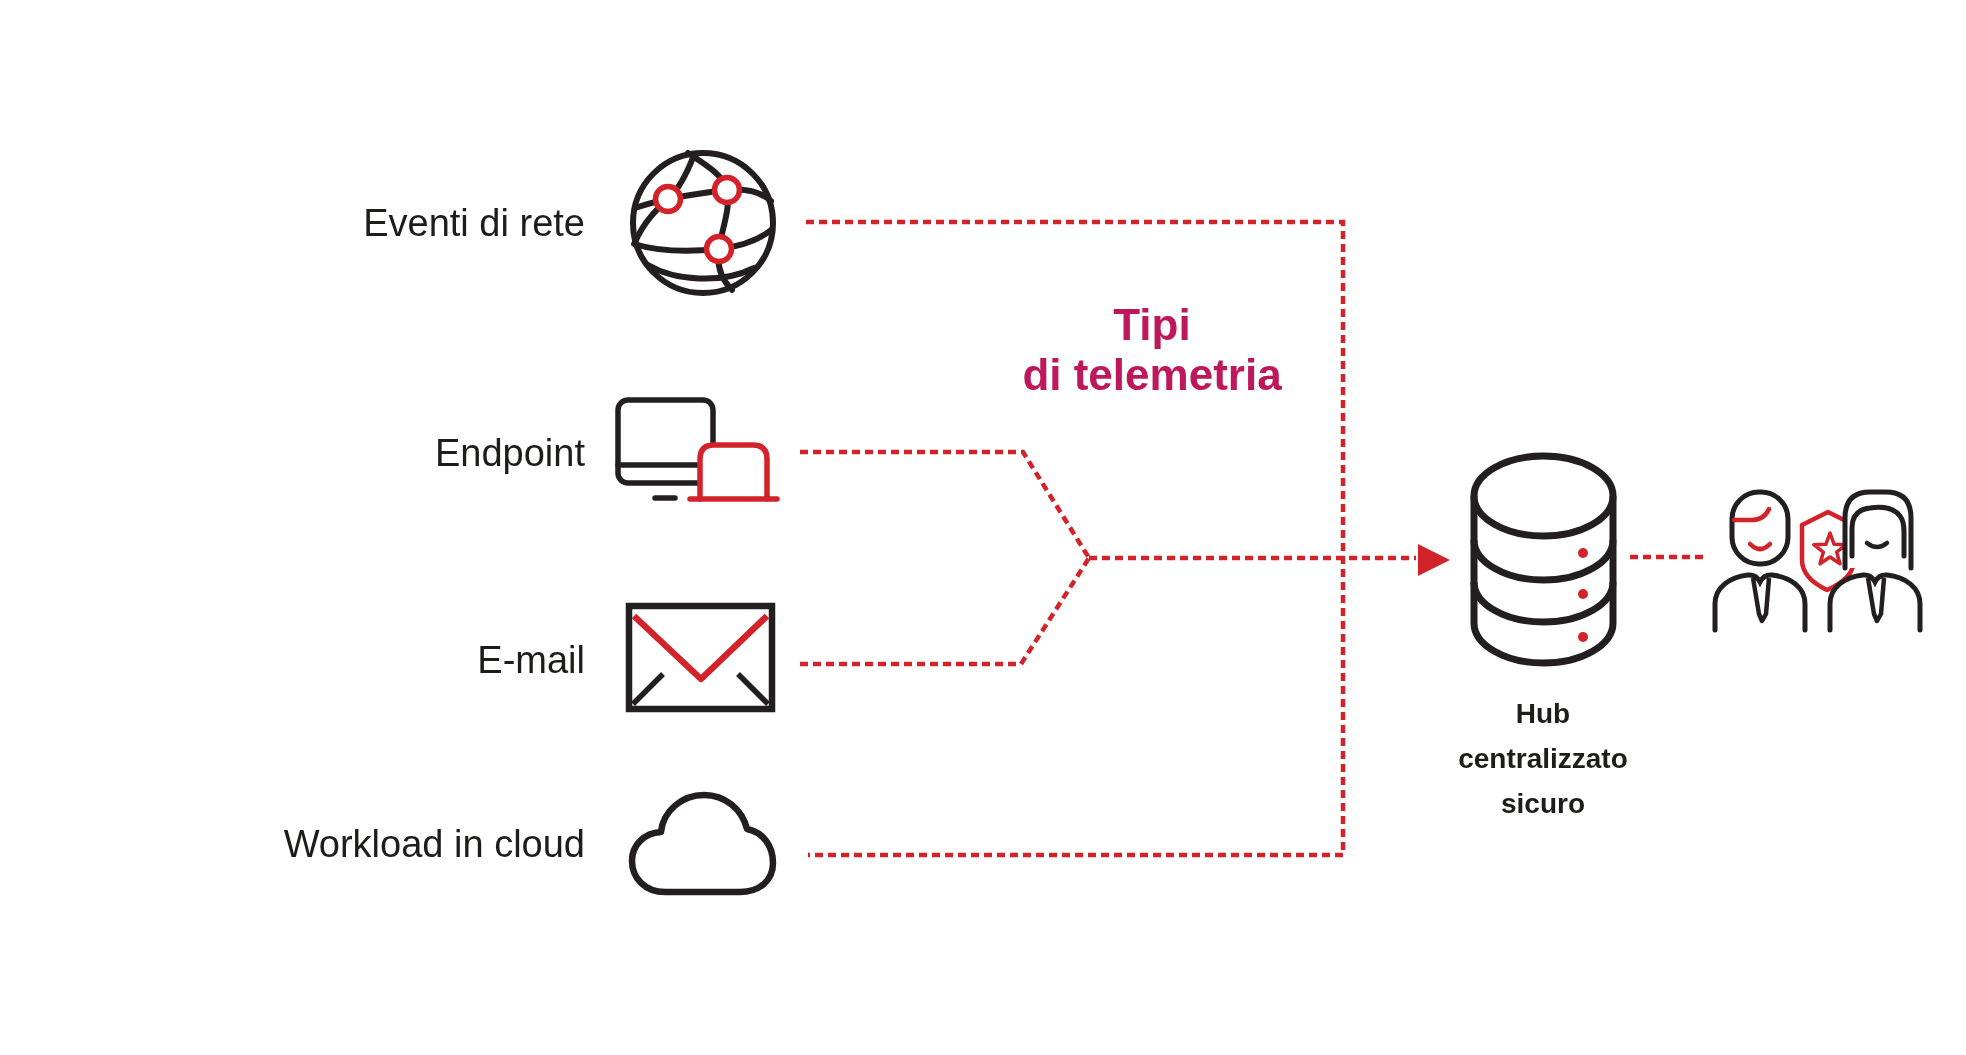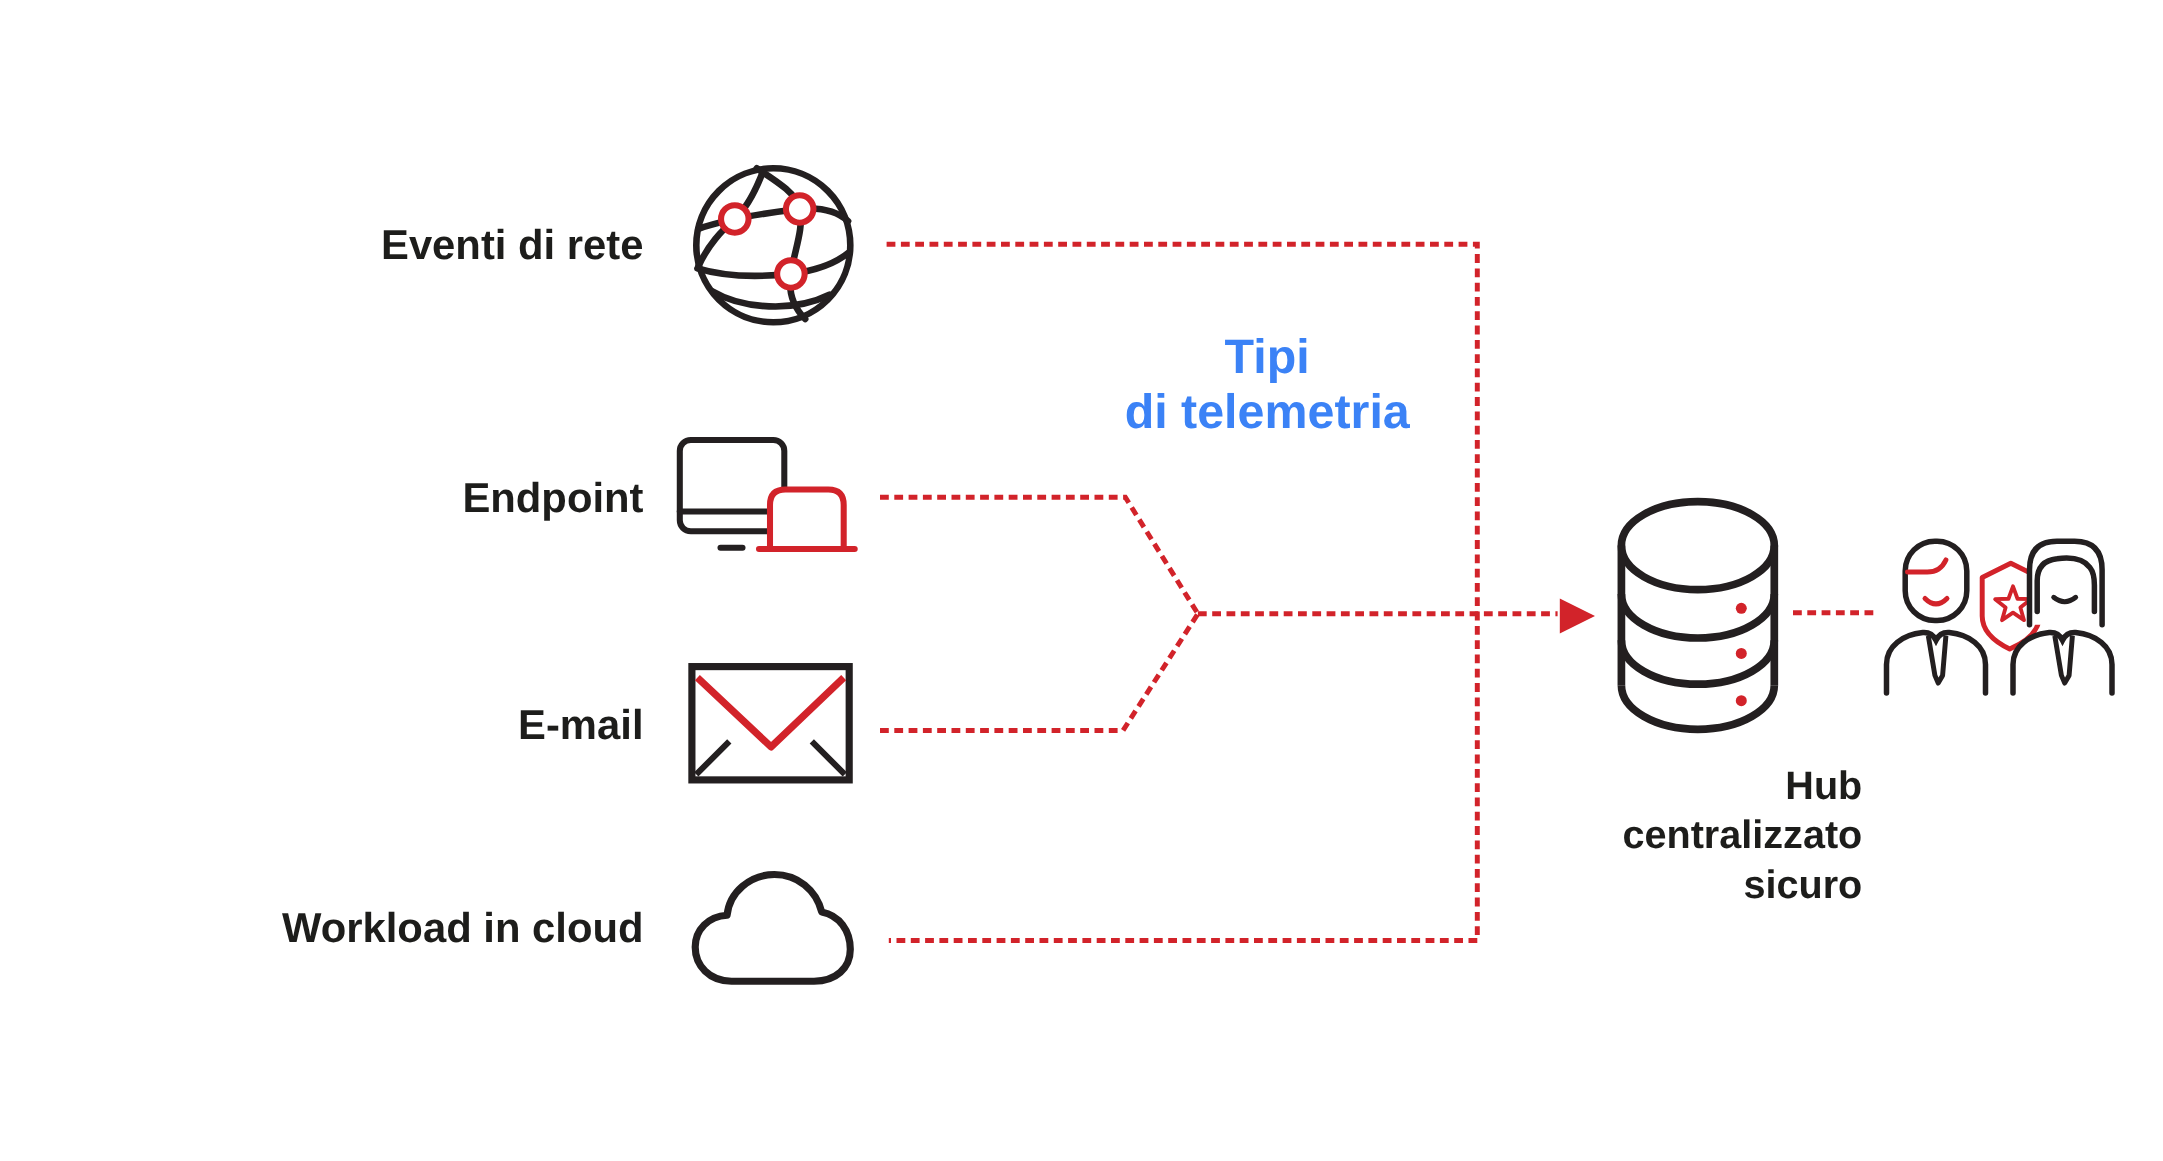--- a/index.html
+++ b/index.html
@@ -21,44 +21,44 @@
     top: 0;
     width: 1966px;
     height: 1055px;
   }
   .src-label {
     position: absolute;
     left: 85px;
     width: 500px;
     text-align: right;
     font-size: 38px;
-    font-weight: 700;
+    font-weight: 400;
     color: #1d1d1b;
     line-height: 40px;
     white-space: nowrap;
   }
   .center-title {
     position: absolute;
     left: 952px;
     top: 300px;
     width: 400px;
     text-align: center;
     font-size: 44px;
     font-weight: 700;
-    color: #3b82f6;
+    color: #be185d;
     line-height: 50px;
     white-space: pre-line;
   }
   .hub-label {
     position: absolute;
     left: 1393px;
     top: 691px;
     width: 300px;
-    text-align: right;
-    font-size: 36px;
+    text-align: center;
+    font-size: 28px;
     font-weight: 700;
     color: #1d1d1b;
     line-height: 45px;
     white-space: pre-line;
   }
 </style>
 </head>
 <body>
 
 <div id="canvas">

